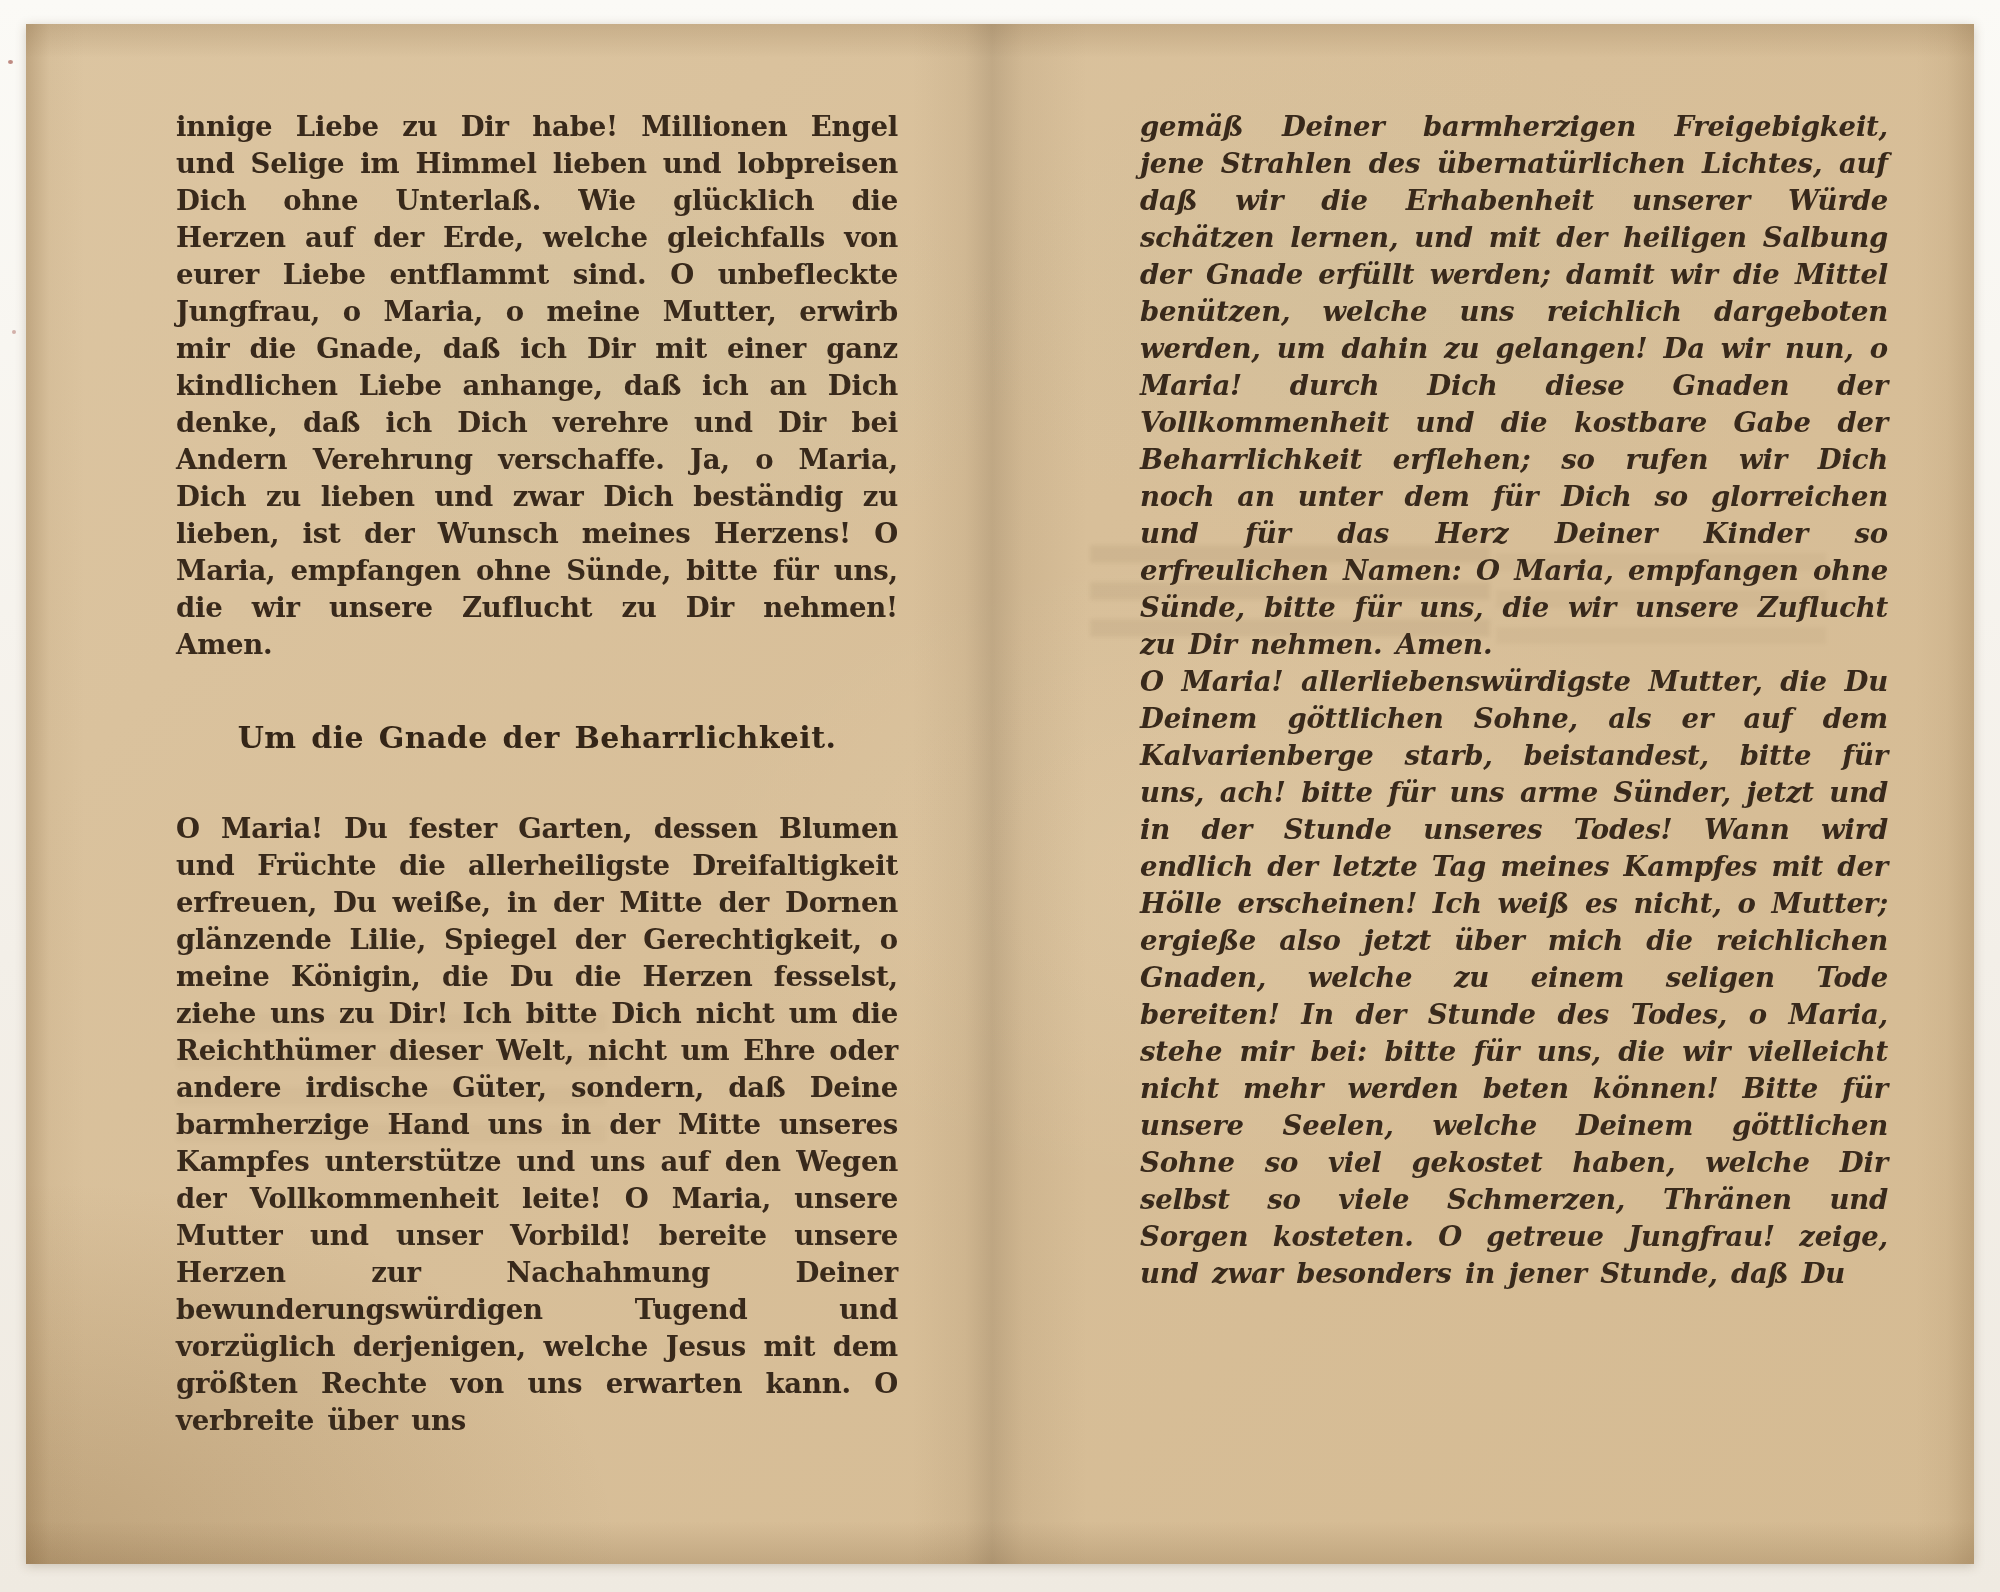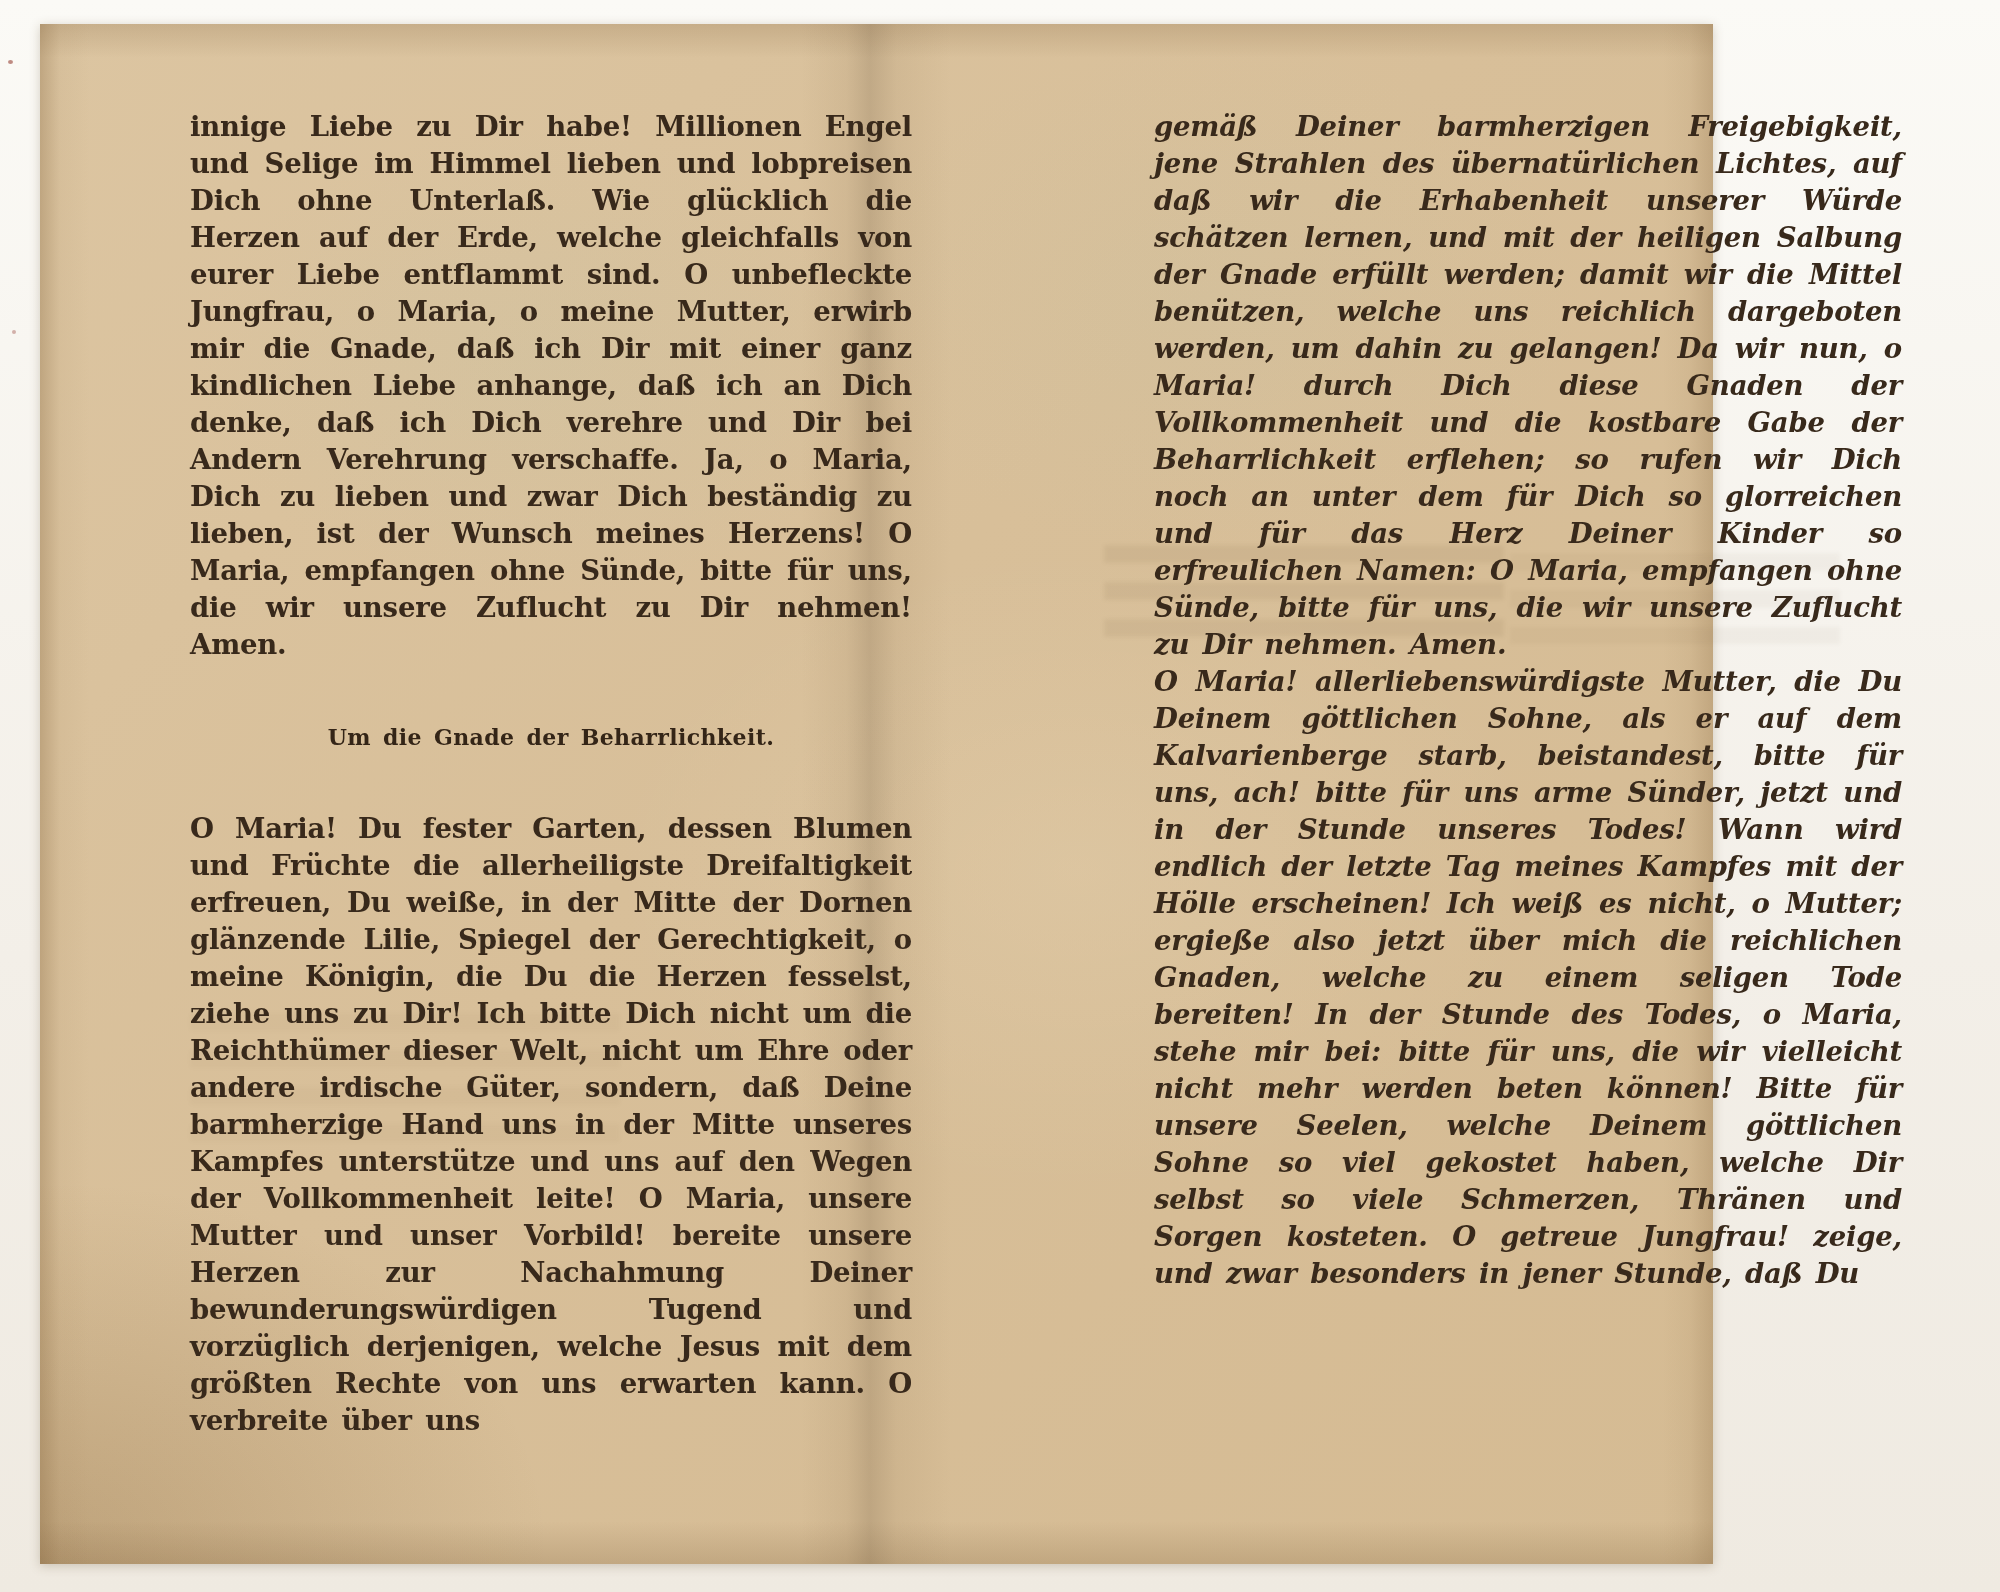--- a/index.html
+++ b/index.html
@@ -14,23 +14,23 @@
 
   .scan {
     position: relative;
     width: 2000px;
     height: 1592px;
     background: linear-gradient(180deg, #fbfaf6 0%, #f3efe8 60%, #efeae1 100%);
   }
 
   .paper {
     position: absolute;
-    left: 40px;
+    left: 26px;
     top: 24px;
-    width: 1673px;
+    width: 1948px;
     height: 1540px;
     background:
       
       linear-gradient(90deg,
         rgba(0,0,0,0)   0%,
         rgba(0,0,0,0)   45.5%,
         rgba(92,66,36,0.07) 48.2%,
         rgba(62,42,20,0.16) 49.6%,
         rgba(92,66,36,0.07) 51.2%,
         rgba(0,0,0,0)   54.5%,
@@ -71,21 +71,21 @@
     word-spacing: 4px;
     hyphens: auto;
   }
 
   .page-text-left  { left: 150px;  top: 84px; width: 722px; }
   .page-text-right { left: 1114px; top: 84px; width: 748px; font-style: italic; }
 
   .section-heading {
     text-align: center;
     font-weight: bold;
-    font-size: 22px;
+    font-size: 30px;
     letter-spacing: 0.4px;
     margin: 56px 0 54px 0;
     color: #33251779;
     color: #342517;
   }
 
   .body-paragraph { margin: 0; }
 
   
   .show-through {

